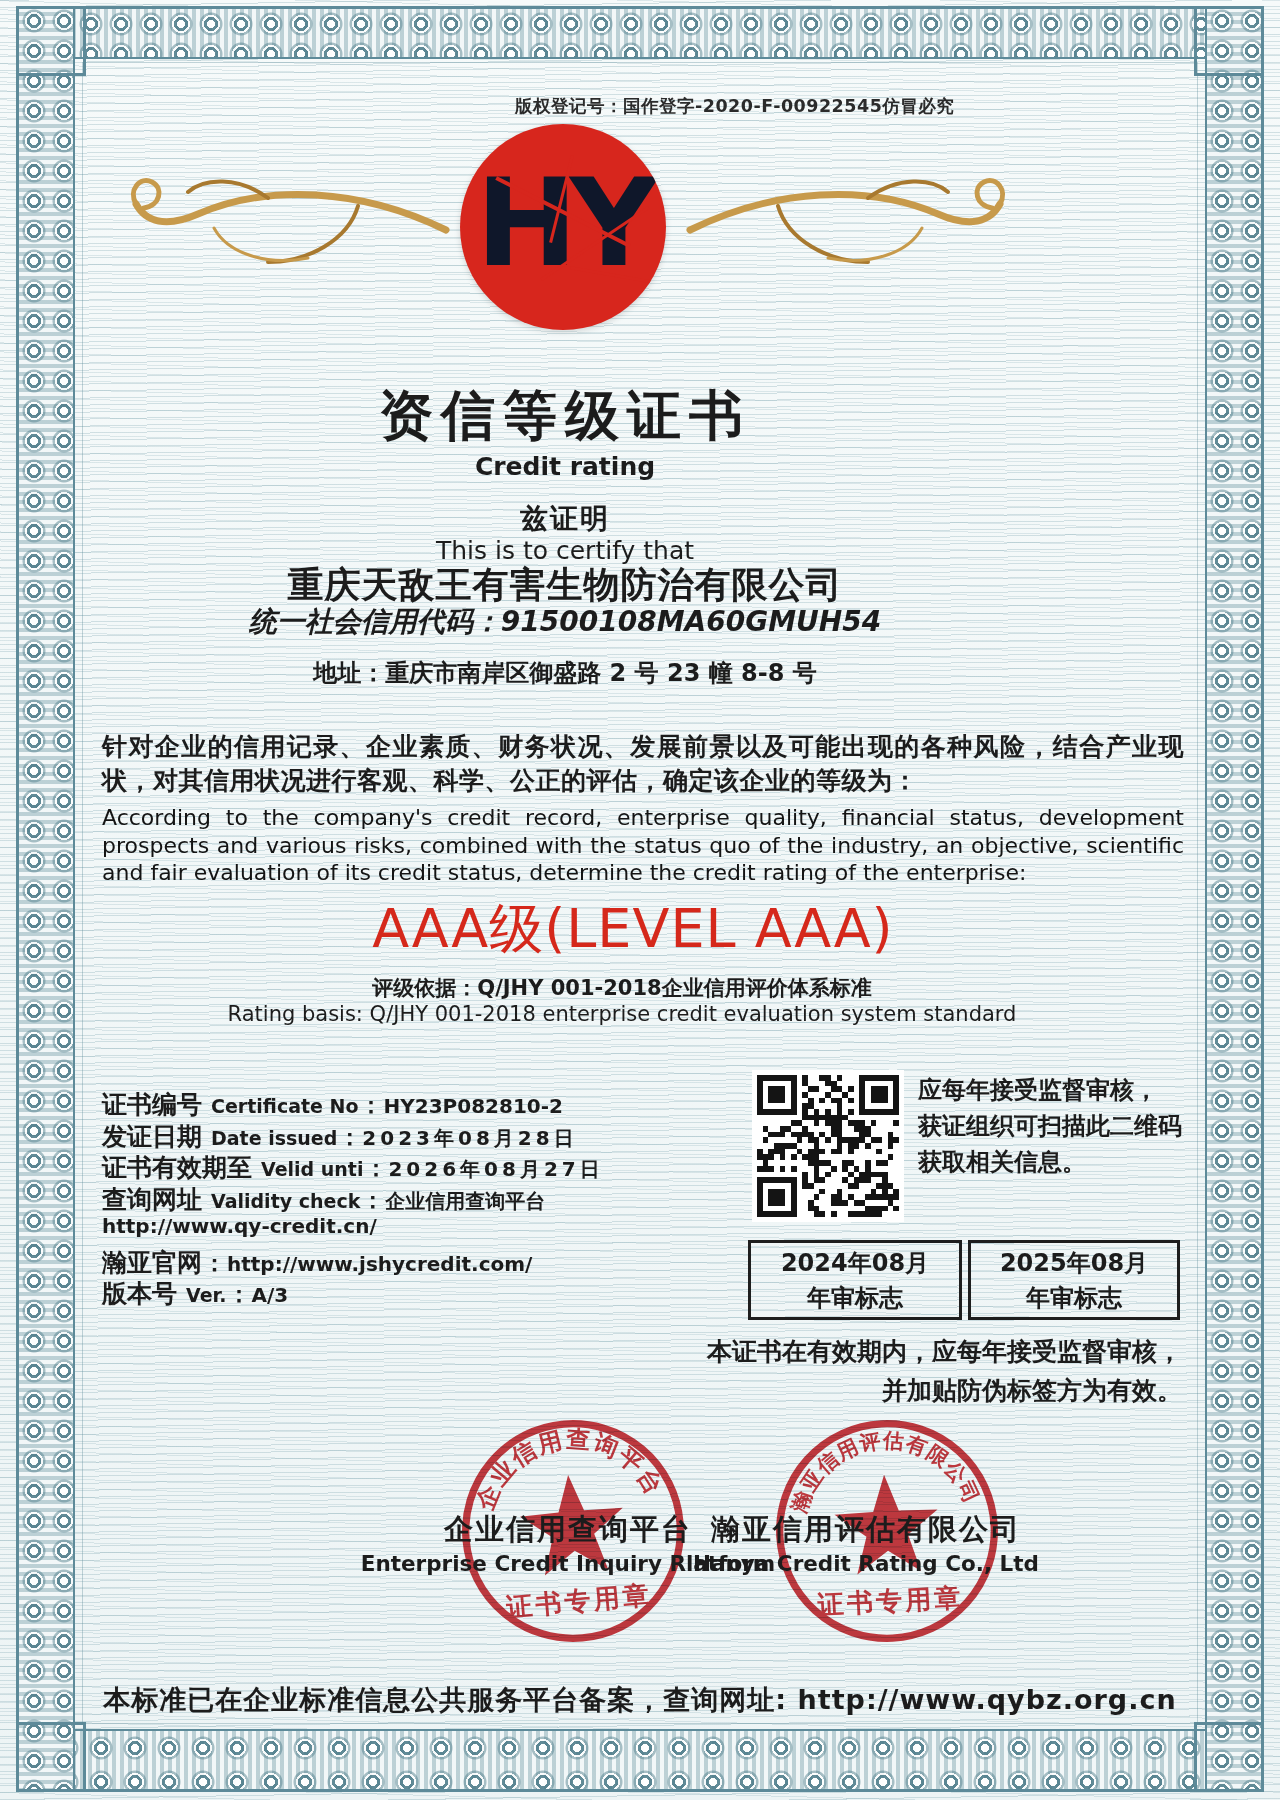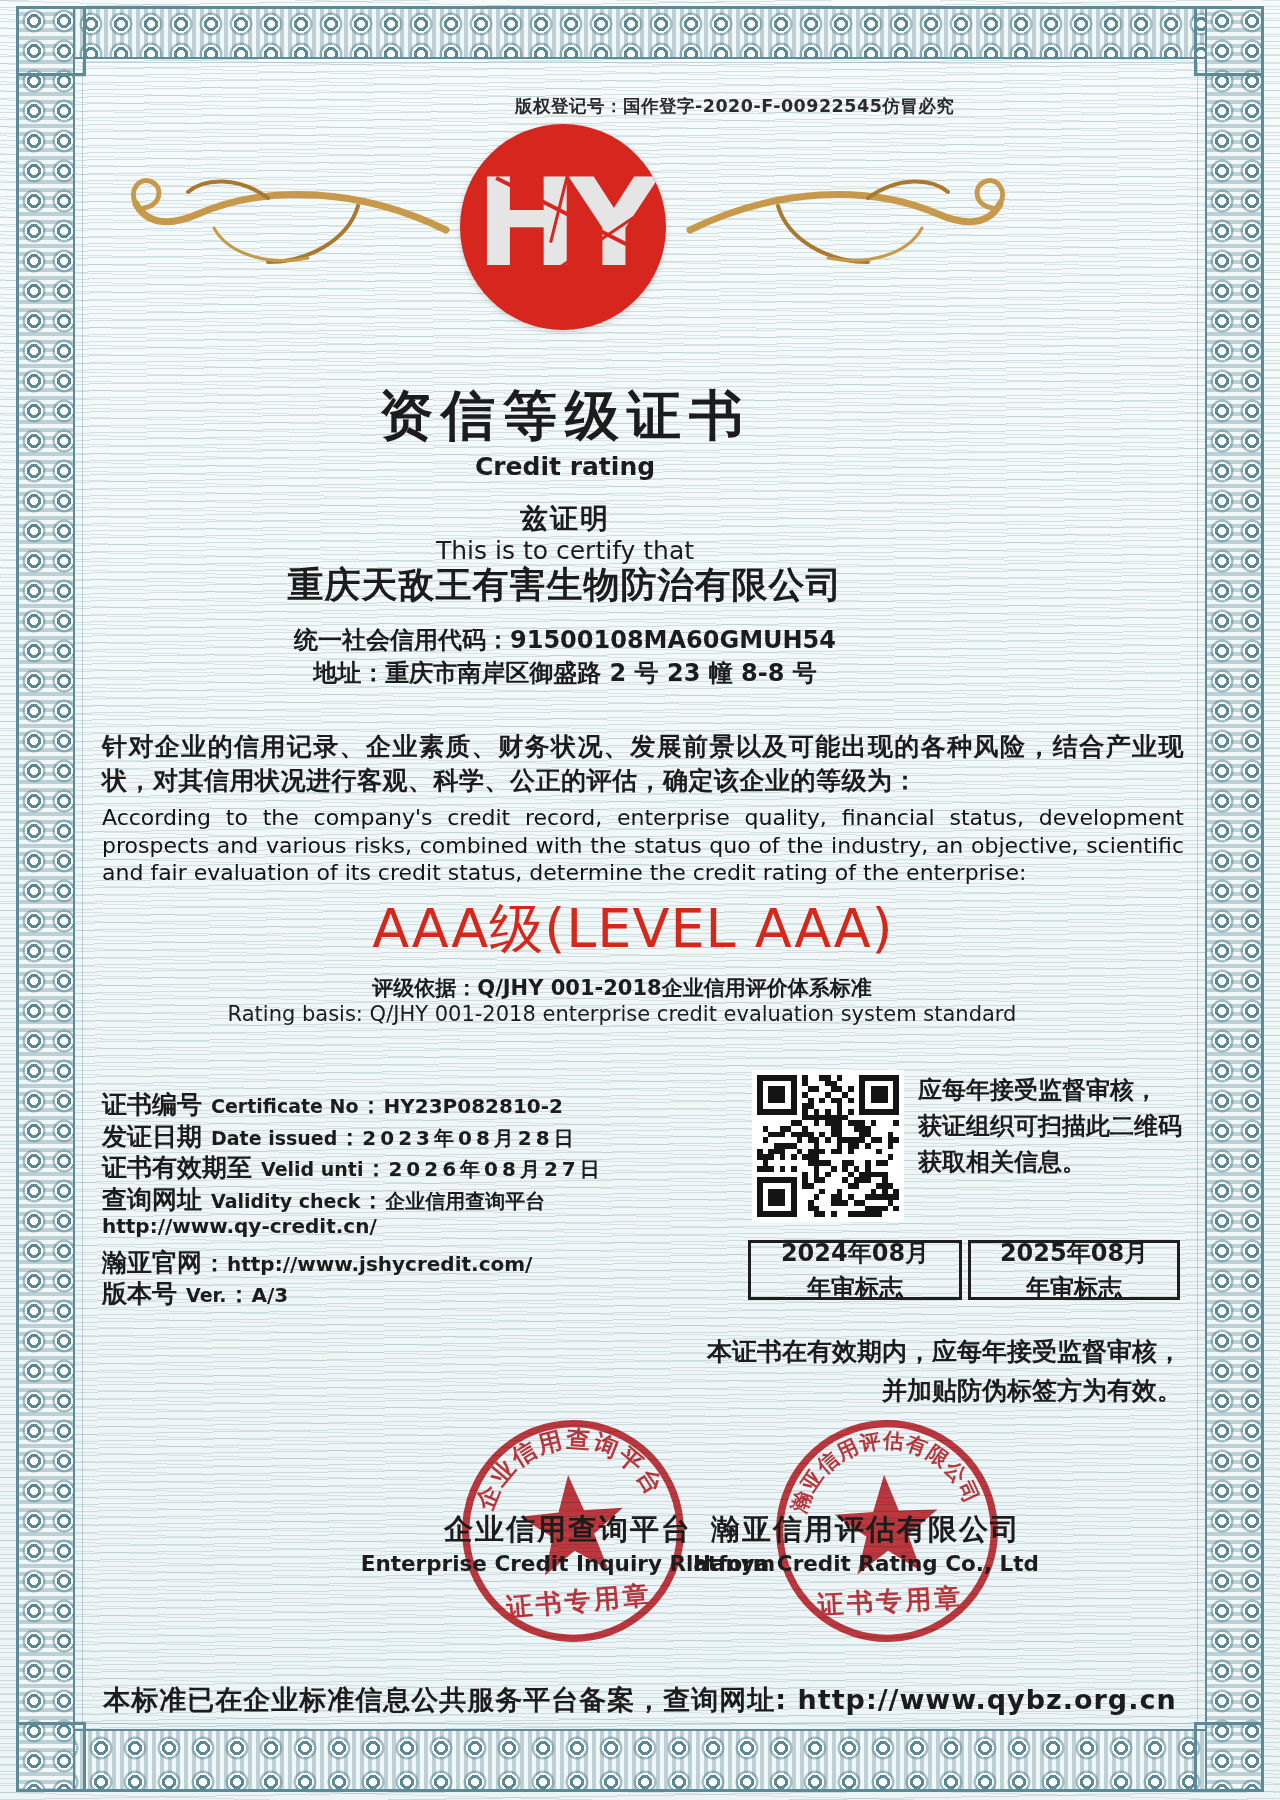--- a/index.html
+++ b/index.html
@@ -34,37 +34,37 @@
       radial-gradient(circle at center, #fff 0 7px, #48788а 0, #48788a 7px 12px, #fff 12px 15px, #48788a 15px 20px, #e3eef0 21px);}
   .c-tl{left:16px;top:6px;}   .c-tr{right:16px;top:6px;}
   .c-bl{left:16px;bottom:8px;}.c-br{right:16px;bottom:8px;}
   .inner-line{position:absolute;left:82px;right:82px;top:62px;bottom:76px;border:1px solid rgba(93,138,153,.35);pointer-events:none;}
 
   
   .copyright{position:absolute;left:515px;top:94px;font-size:17.5px;font-weight:600;color:#2b2b2b;letter-spacing:.5px;}
   .logo{position:absolute;left:460px;top:124px;width:206px;height:206px;border-radius:50%;
         background:var(--logo-red,#d7261d);display:flex;align-items:center;justify-content:center;overflow:hidden;
         box-shadow:0 2px 6px rgba(0,0,0,.15);}
-  .logo .hy{font-size:122px;font-weight:900;color:#e5e5e5;letter-spacing:-8px;transform:translateY(-4px);}
+  .logo .hy{font-size:122px;font-weight:900;color:#0f172a;letter-spacing:-8px;transform:translateY(-4px);}
   .logo i{position:absolute;background:var(--logo-red,#d7261d);display:block;}
   .logo .k1{width:150px;height:4px;left:28px;top:86px;transform:rotate(27deg);}
   .logo .k2{width:130px;height:3px;left:70px;top:118px;transform:rotate(-34deg);}
   .logo .k3{width:3px;height:90px;left:100px;top:30px;transform:rotate(14deg);}
   .logo .k4{width:90px;height:3px;left:110px;top:150px;transform:rotate(10deg);}
   .flourish{position:absolute;top:168px;}
   .fl-left{left:116px;}
   .fl-right{left:684px;transform:scaleX(-1);}
 
   .cline{position:absolute;left:565px;transform:translateX(-50%);white-space:nowrap;text-align:center;}
   .title-cn{top:380px;font-size:54px;font-weight:900;letter-spacing:8px;}
   .title-en{top:452px;font-size:25px;font-weight:600;}
   .certify-cn{top:500px;font-size:28px;font-weight:700;letter-spacing:2px;}
   .certify-en{top:536px;font-size:25px;}
   .company{top:561px;font-size:36px;font-weight:900;letter-spacing:1px;}
-  .code{top:624px;font-size:24px;font-weight:700;}
+  .code{top:603px;font-size:28px;font-weight:700;font-style:italic;}
   .addr{top:657px;font-size:24px;font-weight:700;}
 
   
   .statement{position:absolute;left:102px;top:730px;width:1082px;}
   .statement .cn{font-size:25px;font-weight:650;line-height:34px;text-align:justify;letter-spacing:.5px;}
   .statement .en{margin-top:6px;font-size:22px;line-height:27.5px;text-align:justify;color:#141414;}
 
   .rating{position:absolute;left:633px;top:893px;transform:translateX(-50%);
           font-size:54px;font-weight:400;color:var(--rating-red,#d5281b);letter-spacing:1px;white-space:nowrap;}
   .basis-cn{position:absolute;left:622px;top:974px;transform:translateX(-50%);font-size:21px;font-weight:650;white-space:nowrap;}
@@ -82,21 +82,21 @@
 
   
   .qr{position:absolute;left:752px;top:1070px;width:152px;height:152px;background:#fff;padding:5px;box-sizing:border-box;}
   .qr-grid{display:grid;width:142px;height:142px;background:#fff;}
   .qr-grid span{display:block;}
   .qr-grid span.on{background:#141414;}
   .qr-note{position:absolute;left:918px;top:1072px;width:268px;font-size:24px;font-weight:650;line-height:36px;}
   .qr-note div{text-align:justify;}
   .qr-note div:last-child{text-align:left;}
 
-  .mark-box{position:absolute;top:1240px;height:60px;border:3px solid #1e1e1e;box-sizing:border-box;
+  .mark-box{position:absolute;top:1240px;height:80px;border:3px solid #1e1e1e;box-sizing:border-box;
             display:flex;flex-direction:column;align-items:center;justify-content:center;gap:3px;
             font-size:24px;font-weight:650;}
   .mb-1{left:748px;width:214px;}
   .mb-2{left:968px;width:212px;}
 
   .supervision{position:absolute;right:98px;top:1332px;text-align:right;font-size:25px;font-weight:650;line-height:39px;}
 
   
   .seal{position:absolute;opacity:.9;mix-blend-mode:multiply;}
   .seal-left{left:448px;top:1406px;transform:rotate(-5deg);}

